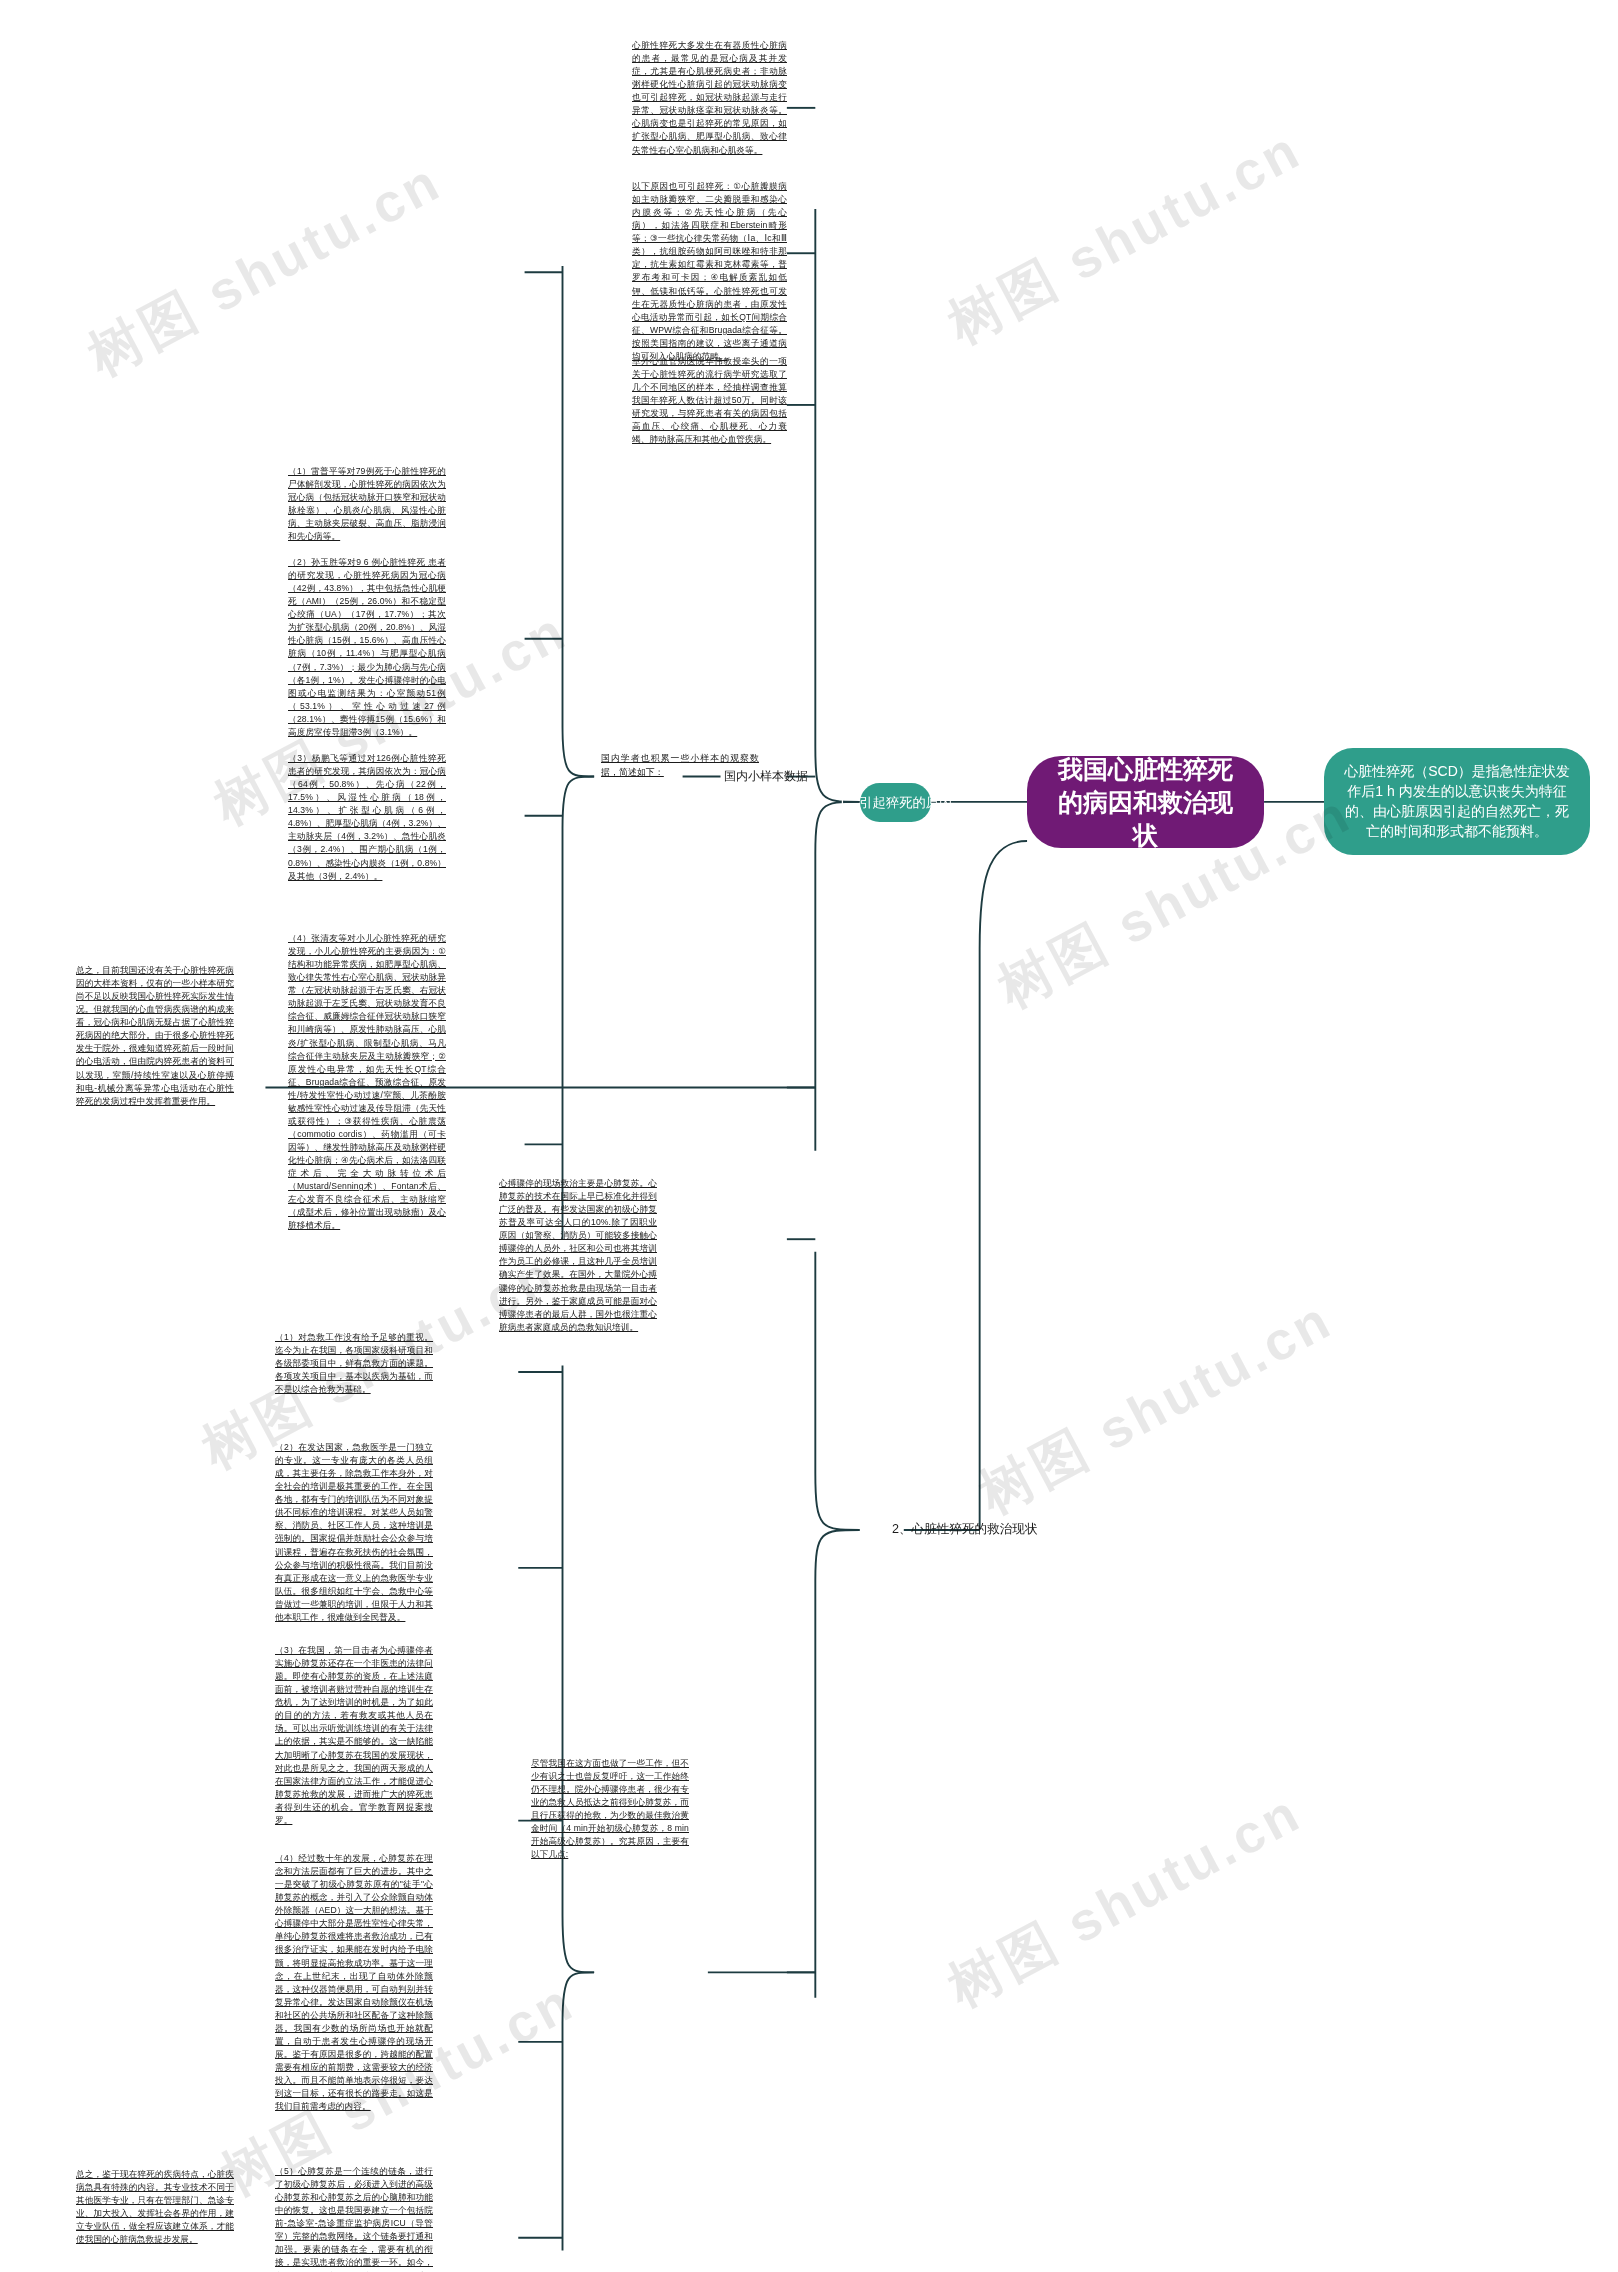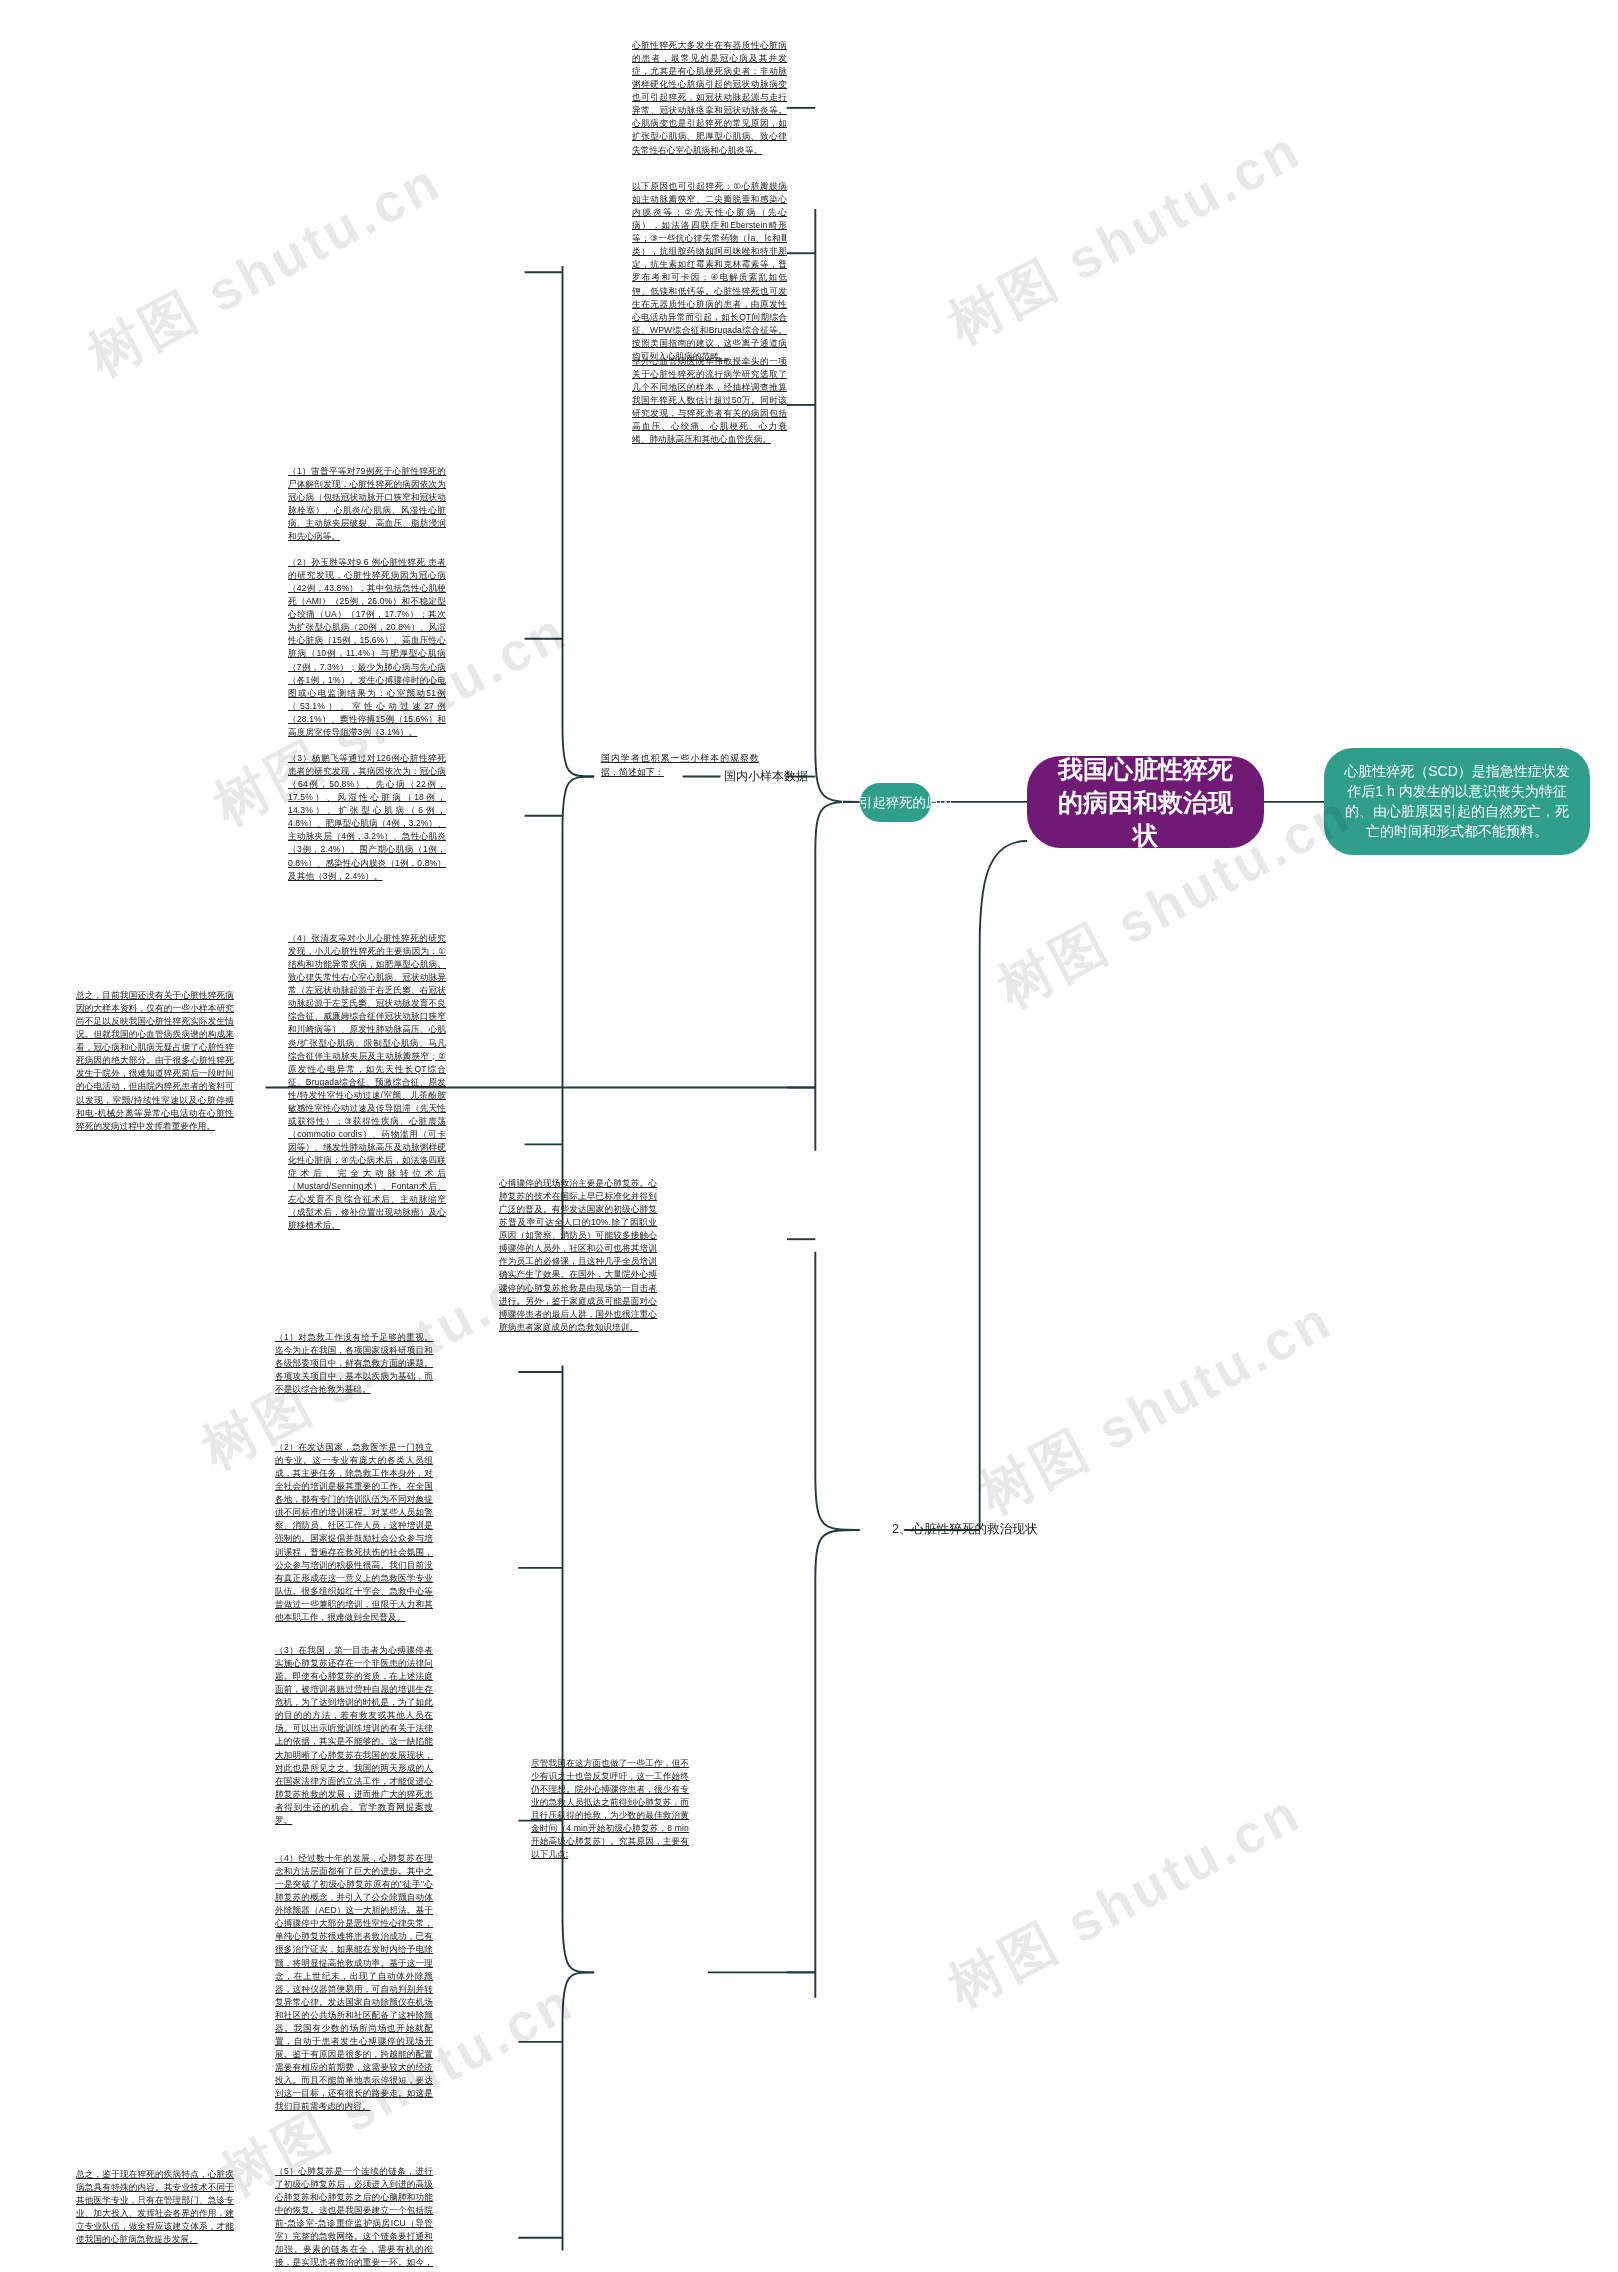--- a/index.html
+++ b/index.html
@@ -142,21 +142,21 @@
 <div class="node leaf" style="left:288px;top:556px;width:158px;">
   <span>（2）孙玉胜等对9 6 例心脏性猝死 患者的研究发现，心脏性猝死病因为冠心病（42例，43.8%），其中包括急性心肌梗死（AMI）（25例，26.0%）和不稳定型心绞痛（UA）（17例，17.7%）；其次为扩张型心肌病（20例，20.8%）、风湿性心脏病（15例，15.6%）、高血压性心脏病（10例，11.4%）与肥厚型心肌病（7例，7.3%）；最少为肺心病与先心病（各1例，1%）。发生心搏骤停时的心电图或心电监测结果为：心室颤动51例（53.1%）、室性心动过速27例（28.1%）、窦性停搏15例（15.6%）和高度房室传导阻滞3例（3.1%）。</span>
 </div>
 <div class="node leaf" style="left:288px;top:752px;width:158px;">
   <span>（3）杨鹏飞等通过对126例心脏性猝死患者的研究发现，其病因依次为：冠心病（64例，50.8%）、先心病（22例，17.5%）、风湿性心脏病（18例，14.3%）、扩张型心肌病（6例，4.8%）、肥厚型心肌病（4例，3.2%）、主动脉夹层（4例，3.2%）、急性心肌炎（3例，2.4%）、围产期心肌病（1例，0.8%）、感染性心内膜炎（1例，0.8%）及其他（3例，2.4%）。</span>
 </div>
 <div class="node leaf" style="left:288px;top:932px;width:158px;">
   <span>（4）张清友等对小儿心脏性猝死的研究发现，小儿心脏性猝死的主要病因为：①结构和功能异常疾病，如肥厚型心肌病、致心律失常性右心室心肌病、冠状动脉异常（左冠状动脉起源于右乏氏窦、右冠状动脉起源于左乏氏窦、冠状动脉发育不良综合征、威廉姆综合征伴冠状动脉口狭窄和川崎病等）、原发性肺动脉高压、心肌炎/扩张型心肌病、限制型心肌病、马凡综合征伴主动脉夹层及主动脉瓣狭窄；②原发性心电异常，如先天性长QT综合征、Brugada综合征、预激综合征、原发性/特发性室性心动过速/室颤、儿茶酚胺敏感性室性心动过速及传导阻滞（先天性或获得性）；③获得性疾病、心脏震荡（commotio cordis）、药物滥用（可卡因等）、继发性肺动脉高压及动脉粥样硬化性心脏病；④先心病术后，如法洛四联症术后、完全大动脉转位术后（Mustard/Senning术）、Fontan术后、左心发育不良综合征术后、主动脉缩窄（成型术后，修补位置出现动脉瘤）及心脏移植术后。</span>
 </div>
 
-<div class="node leaf" style="left:76px;top:964px;width:158px;margin-top:25px;">
+<div class="node leaf" style="left:76px;top:964px;width:158px;">
   <span>总之，目前我国还没有关于心脏性猝死病因的大样本资料，仅有的一些小样本研究尚不足以反映我国心脏性猝死实际发生情况。但就我国的心血管病疾病谱的构成来看，冠心病和心肌病无疑占据了心脏性猝死病因的绝大部分。由于很多心脏性猝死发生于院外，很难知道猝死前后一段时间的心电活动，但由院内猝死患者的资料可以发现，室颤/持续性室速以及心脏停搏和电-机械分离等异常心电活动在心脏性猝死的发病过程中发挥着重要作用。</span>
 </div>
 
 <div class="node leaf" style="left:499px;top:1177px;width:158px;">
   <span>心搏骤停的现场救治主要是心肺复苏。心肺复苏的技术在国际上早已标准化并得到广泛的普及。有些发达国家的初级心肺复苏普及率可达全人口的10%.除了因职业原因（如警察、消防员）可能较多接触心搏骤停的人员外，社区和公司也将其培训作为员工的必修课，且这种几乎全员培训确实产生了效果。在国外，大量院外心搏骤停的心肺复苏抢救是由现场第一目击者进行。另外，鉴于家庭成员可能是面对心搏骤停患者的最后人群，国外也很注重心脏病患者家庭成员的急救知识培训。</span>
 </div>
 
 <div class="node leaf" style="left:275px;top:1331px;width:158px;">
   <span>（1）对急救工作没有给予足够的重视。迄今为止在我国，各项国家级科研项目和各级部委项目中，鲜有急救方面的课题。各项攻关项目中，基本以疾病为基础，而不是以综合抢救为基础。</span>
 </div>

